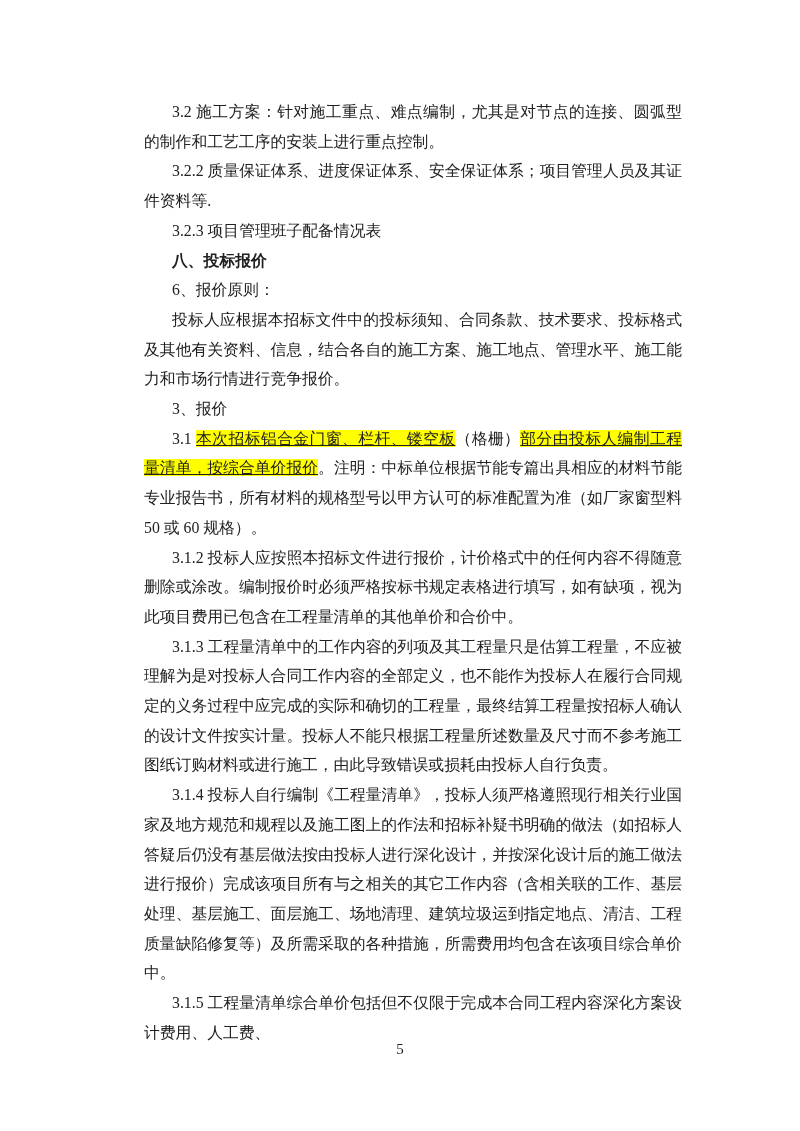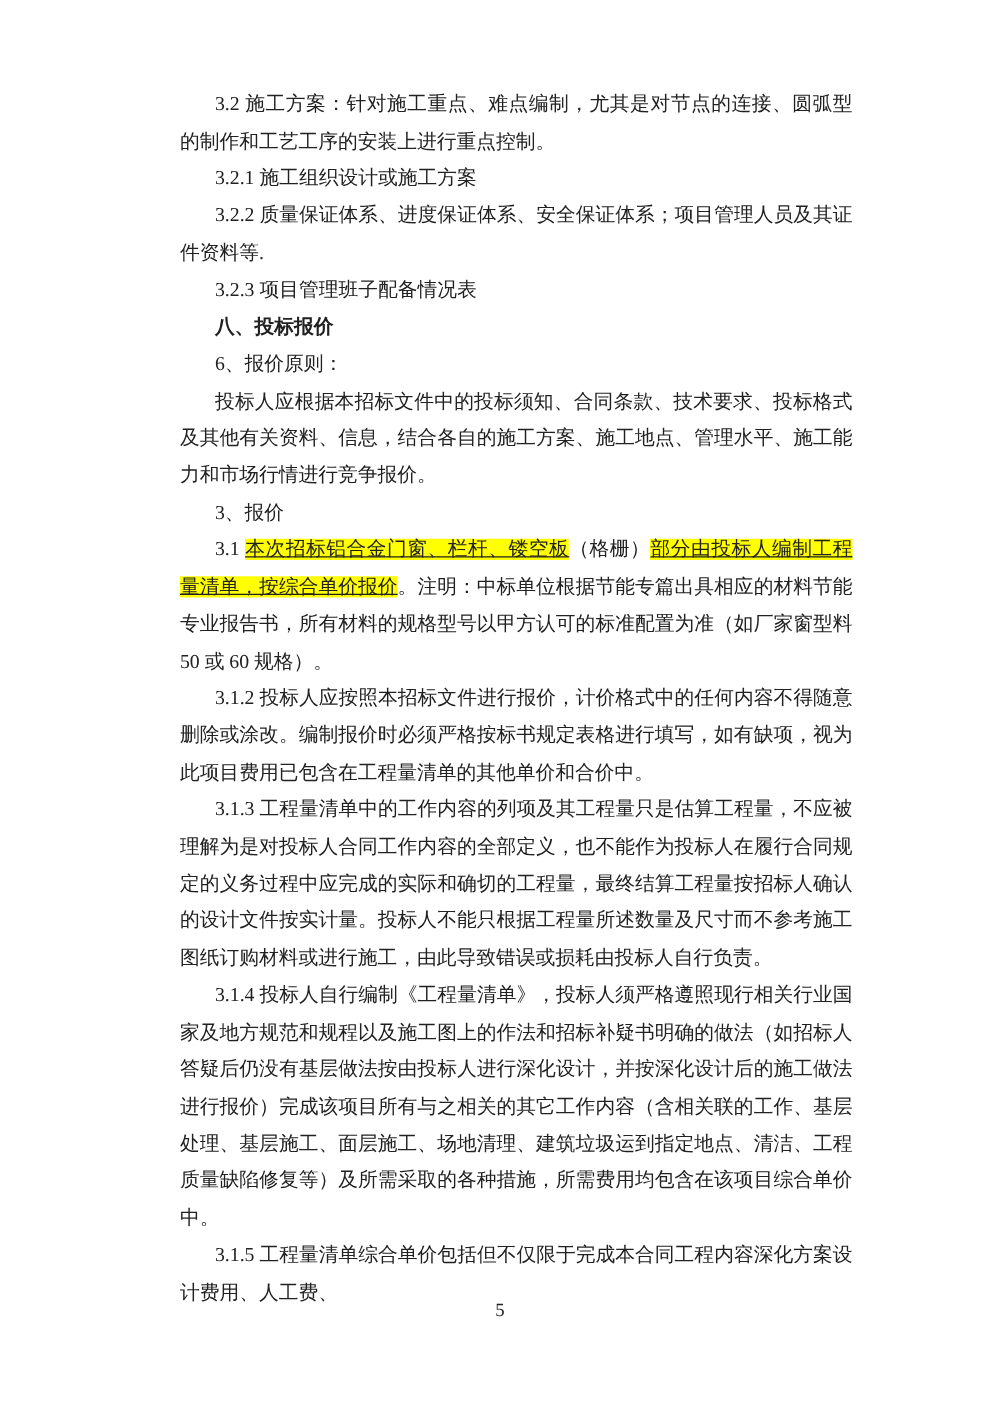--- a/index.html
+++ b/index.html
@@ -7,21 +7,21 @@
     padding: 0;
     background: #ffffff;
   }
   .page {
     position: relative;
     width: 680px;
     height: 1131px;
     margin: 0 auto;
     background: var(--page-bg, #ffffff);
     box-sizing: border-box;
-    padding: 69px 58px 0 84px;
+    padding: 97px 58px 0 84px;
     overflow: hidden;
   }
   .doc-body {
     font-family: "Liberation Serif", "DejaVu Serif", serif;
     font-size: 15.8px;
     line-height: 29.7px;
     color: var(--text-color, #212121);
     text-align: justify;
   }
   p.doc-para {
@@ -46,21 +46,20 @@
     font-size: 15px;
     color: var(--text-color, #212121);
   }
 </style>
 </head>
 <body>
 
 <div class="page">
   <div class="doc-body">
       <p class="doc-para"><span>3.2 施工方案：针对施工重点、难点编制，尤其是对节点的连接、圆弧型的制作和工艺工序的安装上进行重点控制。</span></p>
-      <p class="doc-para"><span>3.2.1 施工组织设计或施工方案</span></p>
       <p class="doc-para"><span>3.2.2 质量保证体系、进度保证体系、安全保证体系；项目管理人员及其证件资料等.</span></p>
       <p class="doc-para"><span>3.2.3 项目管理班子配备情况表</span></p>
       <p class="doc-para heading"><span>八、投标报价</span></p>
       <p class="doc-para"><span>6、报价原则：</span></p>
       <p class="doc-para"><span>投标人应根据本招标文件中的投标须知、合同条款、技术要求、投标格式及其他有关资料、信息，结合各自的施工方案、施工地点、管理水平、施工能力和市场行情进行竞争报价。</span></p>
       <p class="doc-para"><span>3、报价</span></p>
       <p class="doc-para"><span>3.1 </span><span class="hl">本次招标铝合金门窗、栏杆、镂空板</span><span>（格栅）</span><span class="hl">部分由投标人编制工程量清单，按综合单价报价</span><span>。注明：中标单位根据节能专篇出具相应的材料节能专业报告书，所有材料的规格型号以甲方认可的标准配置为准（如厂家窗型料 50 或 60 规格）。</span></p>
       <p class="doc-para"><span>3.1.2 投标人应按照本招标文件进行报价，计价格式中的任何内容不得随意删除或涂改。编制报价时必须严格按标书规定表格进行填写，如有缺项，视为此项目费用已包含在工程量清单的其他单价和合价中。</span></p>
       <p class="doc-para"><span>3.1.3 工程量清单中的工作内容的列项及其工程量只是估算工程量，不应被理解为是对投标人合同工作内容的全部定义，也不能作为投标人在履行合同规定的义务过程中应完成的实际和确切的工程量，最终结算工程量按招标人确认的设计文件按实计量。投标人不能只根据工程量所述数量及尺寸而不参考施工图纸订购材料或进行施工，由此导致错误或损耗由投标人自行负责。</span></p>
       <p class="doc-para"><span>3.1.4 投标人自行编制《工程量清单》，投标人须严格遵照现行相关行业国家及地方规范和规程以及施工图上的作法和招标补疑书明确的做法（如招标人答疑后仍没有基层做法按由投标人进行深化设计，并按深化设计后的施工做法进行报价）完成该项目所有与之相关的其它工作内容（含相关联的工作、基层处理、基层施工、面层施工、场地清理、建筑垃圾运到指定地点、清洁、工程质量缺陷修复等）及所需采取的各种措施，所需费用均包含在该项目综合单价中。</span></p>

